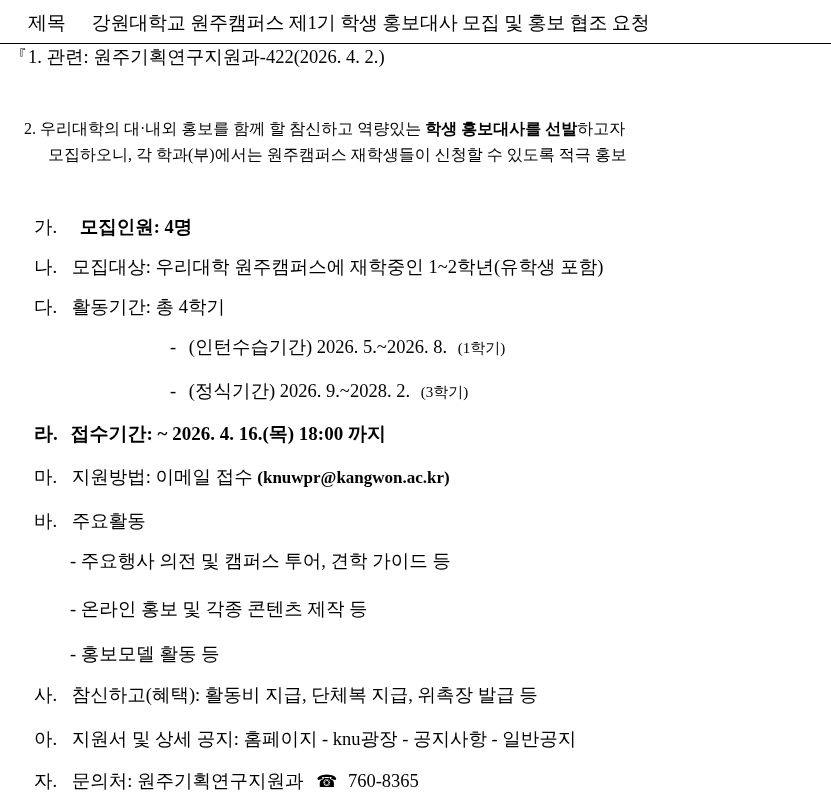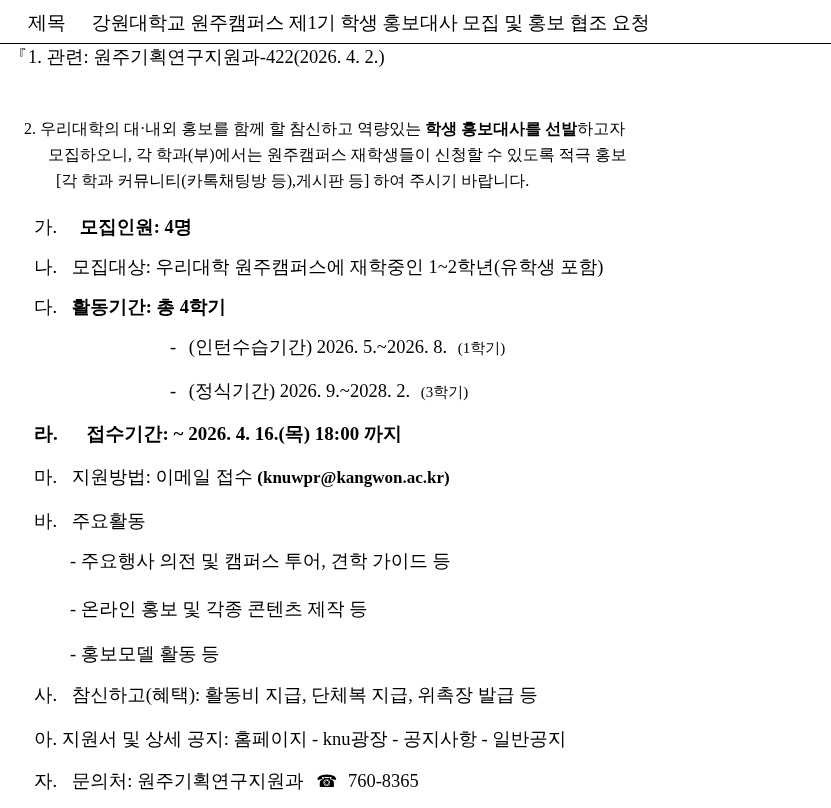--- a/index.html
+++ b/index.html
@@ -116,53 +116,52 @@
 
   <div class="body">
 
     <span class="quote-mark">『</span>
 
     <div class="item1 line">1. 관련: 원주기획연구지원과-422(2026. 4. 2.)</div>
 
     <div class="item2">
       <div class="l1 line"><span>2.  우리대학의 대·내외 홍보를 함께 할 참신하고 역량있는 </span><span class="bold">학생 홍보대사를 선발</span><span>하고자</span></div>
       <div class="l2 line">모집하오니, 각 학과(부)에서는 원주캠퍼스 재학생들이 신청할 수 있도록 적극 홍보</div>
-      <div class="l3 line">[각 학과 커뮤니티(카톡채팅방 등),게시판 등] 하여 주시기 바랍니다.</div>
     </div>
 
     <div class="sub line" style="top:218px;">
       <span>가.</span>
       <span style="margin-left:18px;font-weight:bold;">모집인원: 4명</span>
     </div>
 
     <div class="sub line" style="top:258px;">
       <span>나.</span>
       <span style="margin-left:10px;text-align:center;">모집대상: 우리대학 원주캠퍼스에 재학중인 1~2학년(유학생 포함)</span>
     </div>
 
     <div class="sub line" style="top:298px;">
       <span>다.</span>
-      <span style="margin-left:10px;font-weight:bold;">활동기간: 총 4학기</span>
+      <span style="margin-left:10px;">활동기간: 총 4학기</span>
     </div>
 
     <div class="sub-indent line" style="top:338px;">
       <span>-</span>
       <span style="margin-left:8px;">(인턴수습기간) 2026.  5.~2026.  8.</span>
       <span class="small" style="margin-left:6px;">(1학기)</span>
     </div>
 
     <div class="sub-indent line" style="top:382px;">
       <span>-</span>
       <span style="margin-left:8px;">(정식기간) 2026.  9.~2028.  2.</span>
       <span class="small" style="margin-left:6px;">(3학기)</span>
     </div>
 
     <div class="sub line bold" style="top:424px; font-size:19px;">
       <span>라.</span>
-      <span style="margin-left:24px;">접수기간:  ~  2026.  4.  16.(목)  18:00  까지</span>
+      <span style="margin-left:8px;">접수기간:  ~  2026.  4.  16.(목)  18:00  까지</span>
     </div>
 
     <div class="sub line" style="top:468px;">
       <span>마.</span>
       <span style="margin-left:10px;">지원방법: 이메일 접수</span>
       <span class="email-bold">(knuwpr@kangwon.ac.kr)</span>
     </div>
 
     <div class="sub line" style="top:512px;">
       <span>바.</span>
@@ -173,21 +172,21 @@
     <div class="sub-dash line" style="top:600px;">- 온라인 홍보 및 각종 콘텐츠 제작 등</div>
     <div class="sub-dash line" style="top:645px;">- 홍보모델 활동 등</div>
 
     <div class="sub line" style="top:686px;">
       <span>사.</span>
       <span style="margin-left:10px;">참신하고(혜택): 활동비 지급, 단체복 지급, 위촉장 발급 등</span>
     </div>
 
     <div class="sub line" style="top:730px;">
       <span>아.</span>
-      <span style="margin-left:0;">지원서 및 상세 공지: 홈페이지 - knu광장 - 공지사항 - 일반공지</span>
+      <span style="margin-left:10px;">지원서 및 상세 공지: 홈페이지 - knu광장 - 공지사항 - 일반공지</span>
     </div>
 
     <div class="sub line" style="top:772px;">
       <span>자.</span>
       <span style="margin-left:10px;">문의처: 원주기획연구지원과</span>
       <span class="phone-icon" style="margin-left:8px;">☎</span>
       <span style="margin-left:6px;">760-8365</span>
     </div>
 
   </div>

